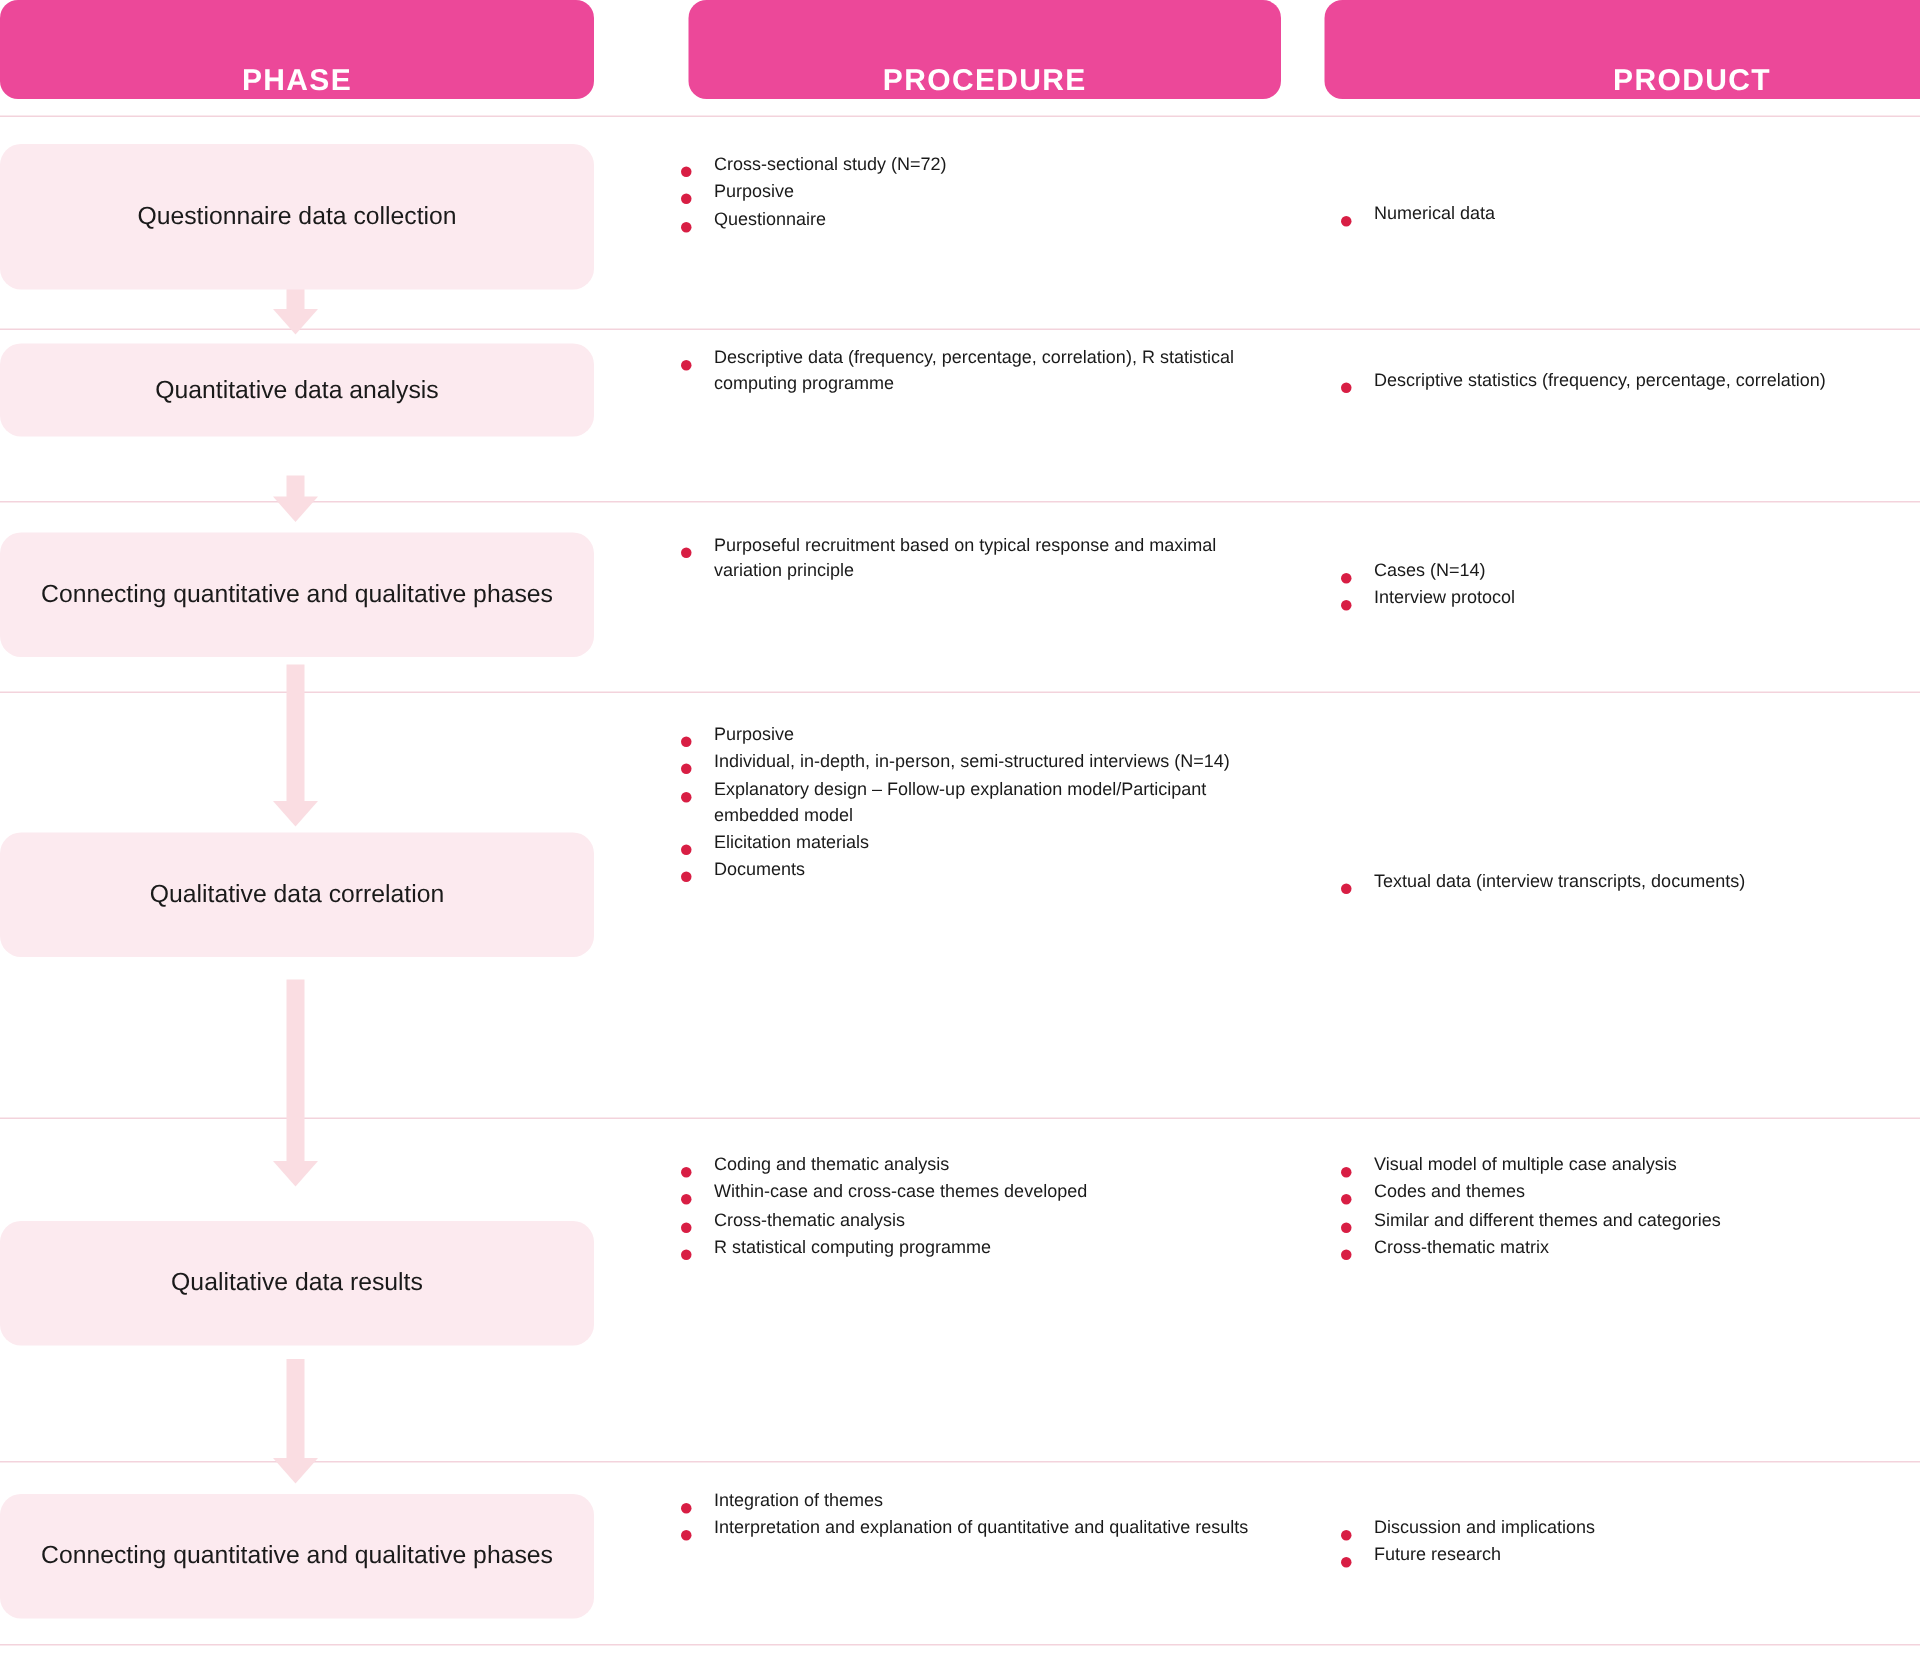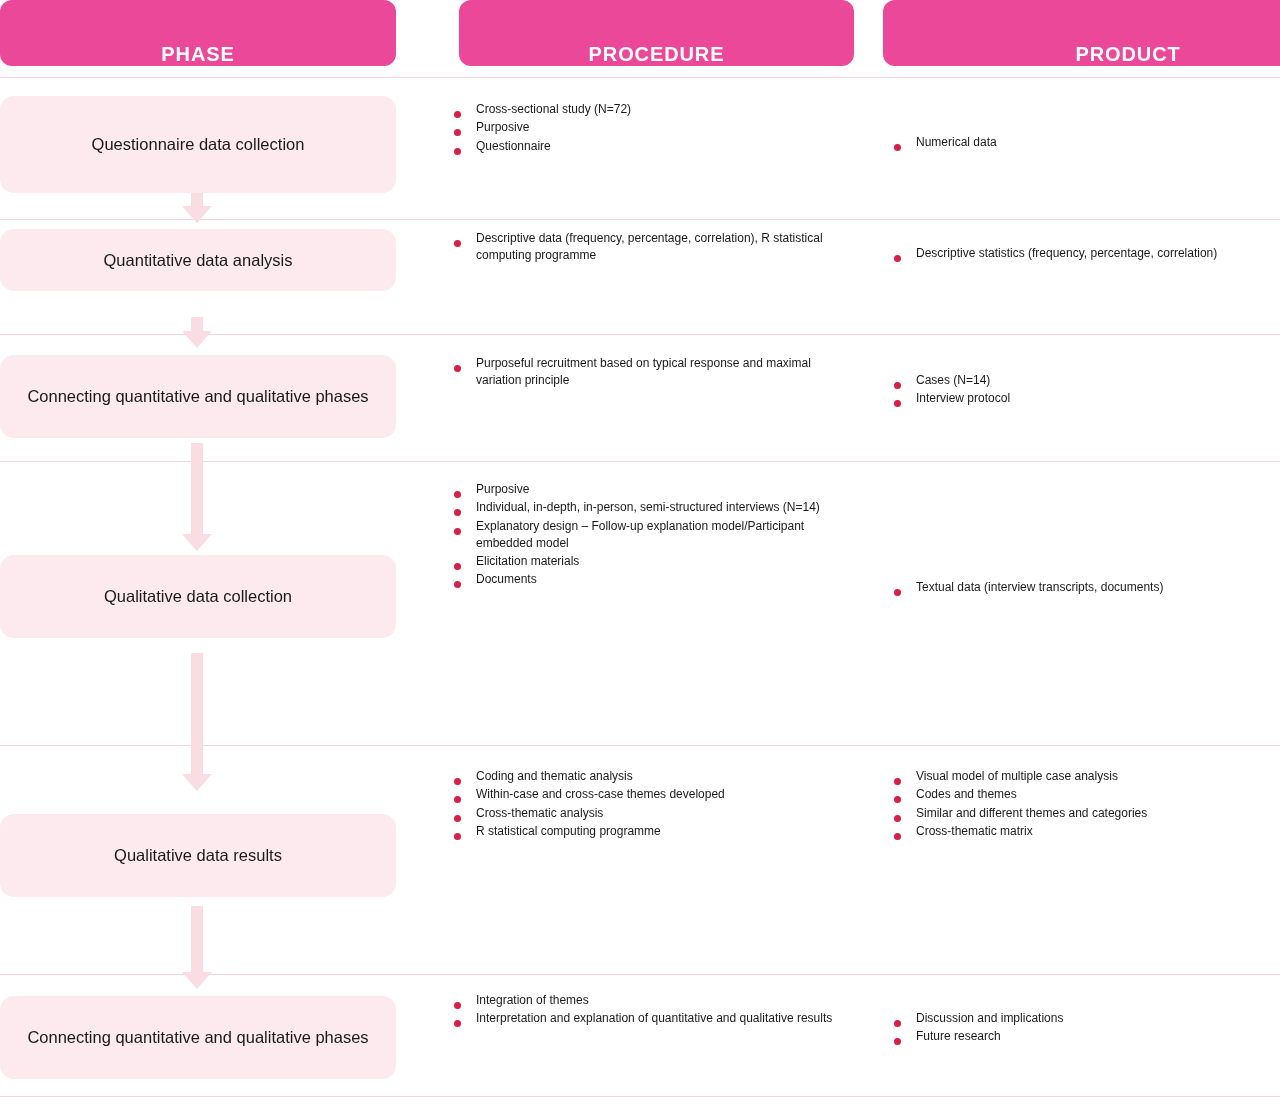--- a/index.html
+++ b/index.html
@@ -197,21 +197,21 @@
       <div class="bullet-item">Purposeful recruitment based on typical response and maximal variation principle</div>
     </div>
     <div class="col-list product" style="top:17px;">
       <div class="bullet-item">Cases (N=14)</div>
       <div class="bullet-item">Interview protocol</div>
     </div>
   </div>
 
   <div class="row" style="top:481px;height:255px;">
     <div class="phase-box" style="top:74px;height:83px;">
-      <span>Qualitative data collection</span>
+      <span>Qualitative data correlation</span>
     </div>
     <div class="col-list procedure" style="top:0px;">
       <div class="bullet-item">Purposive</div>
       <div class="bullet-item">Individual, in-depth, in-person, semi-structured interviews (N=14)</div>
       <div class="bullet-item">Explanatory design – Follow-up explanation model/Participant embedded model</div>
       <div class="bullet-item">Elicitation materials</div>
       <div class="bullet-item">Documents</div>
     </div>
     <div class="col-list product" style="top:98px;">
       <div class="bullet-item">Textual data (interview transcripts, documents)</div>

